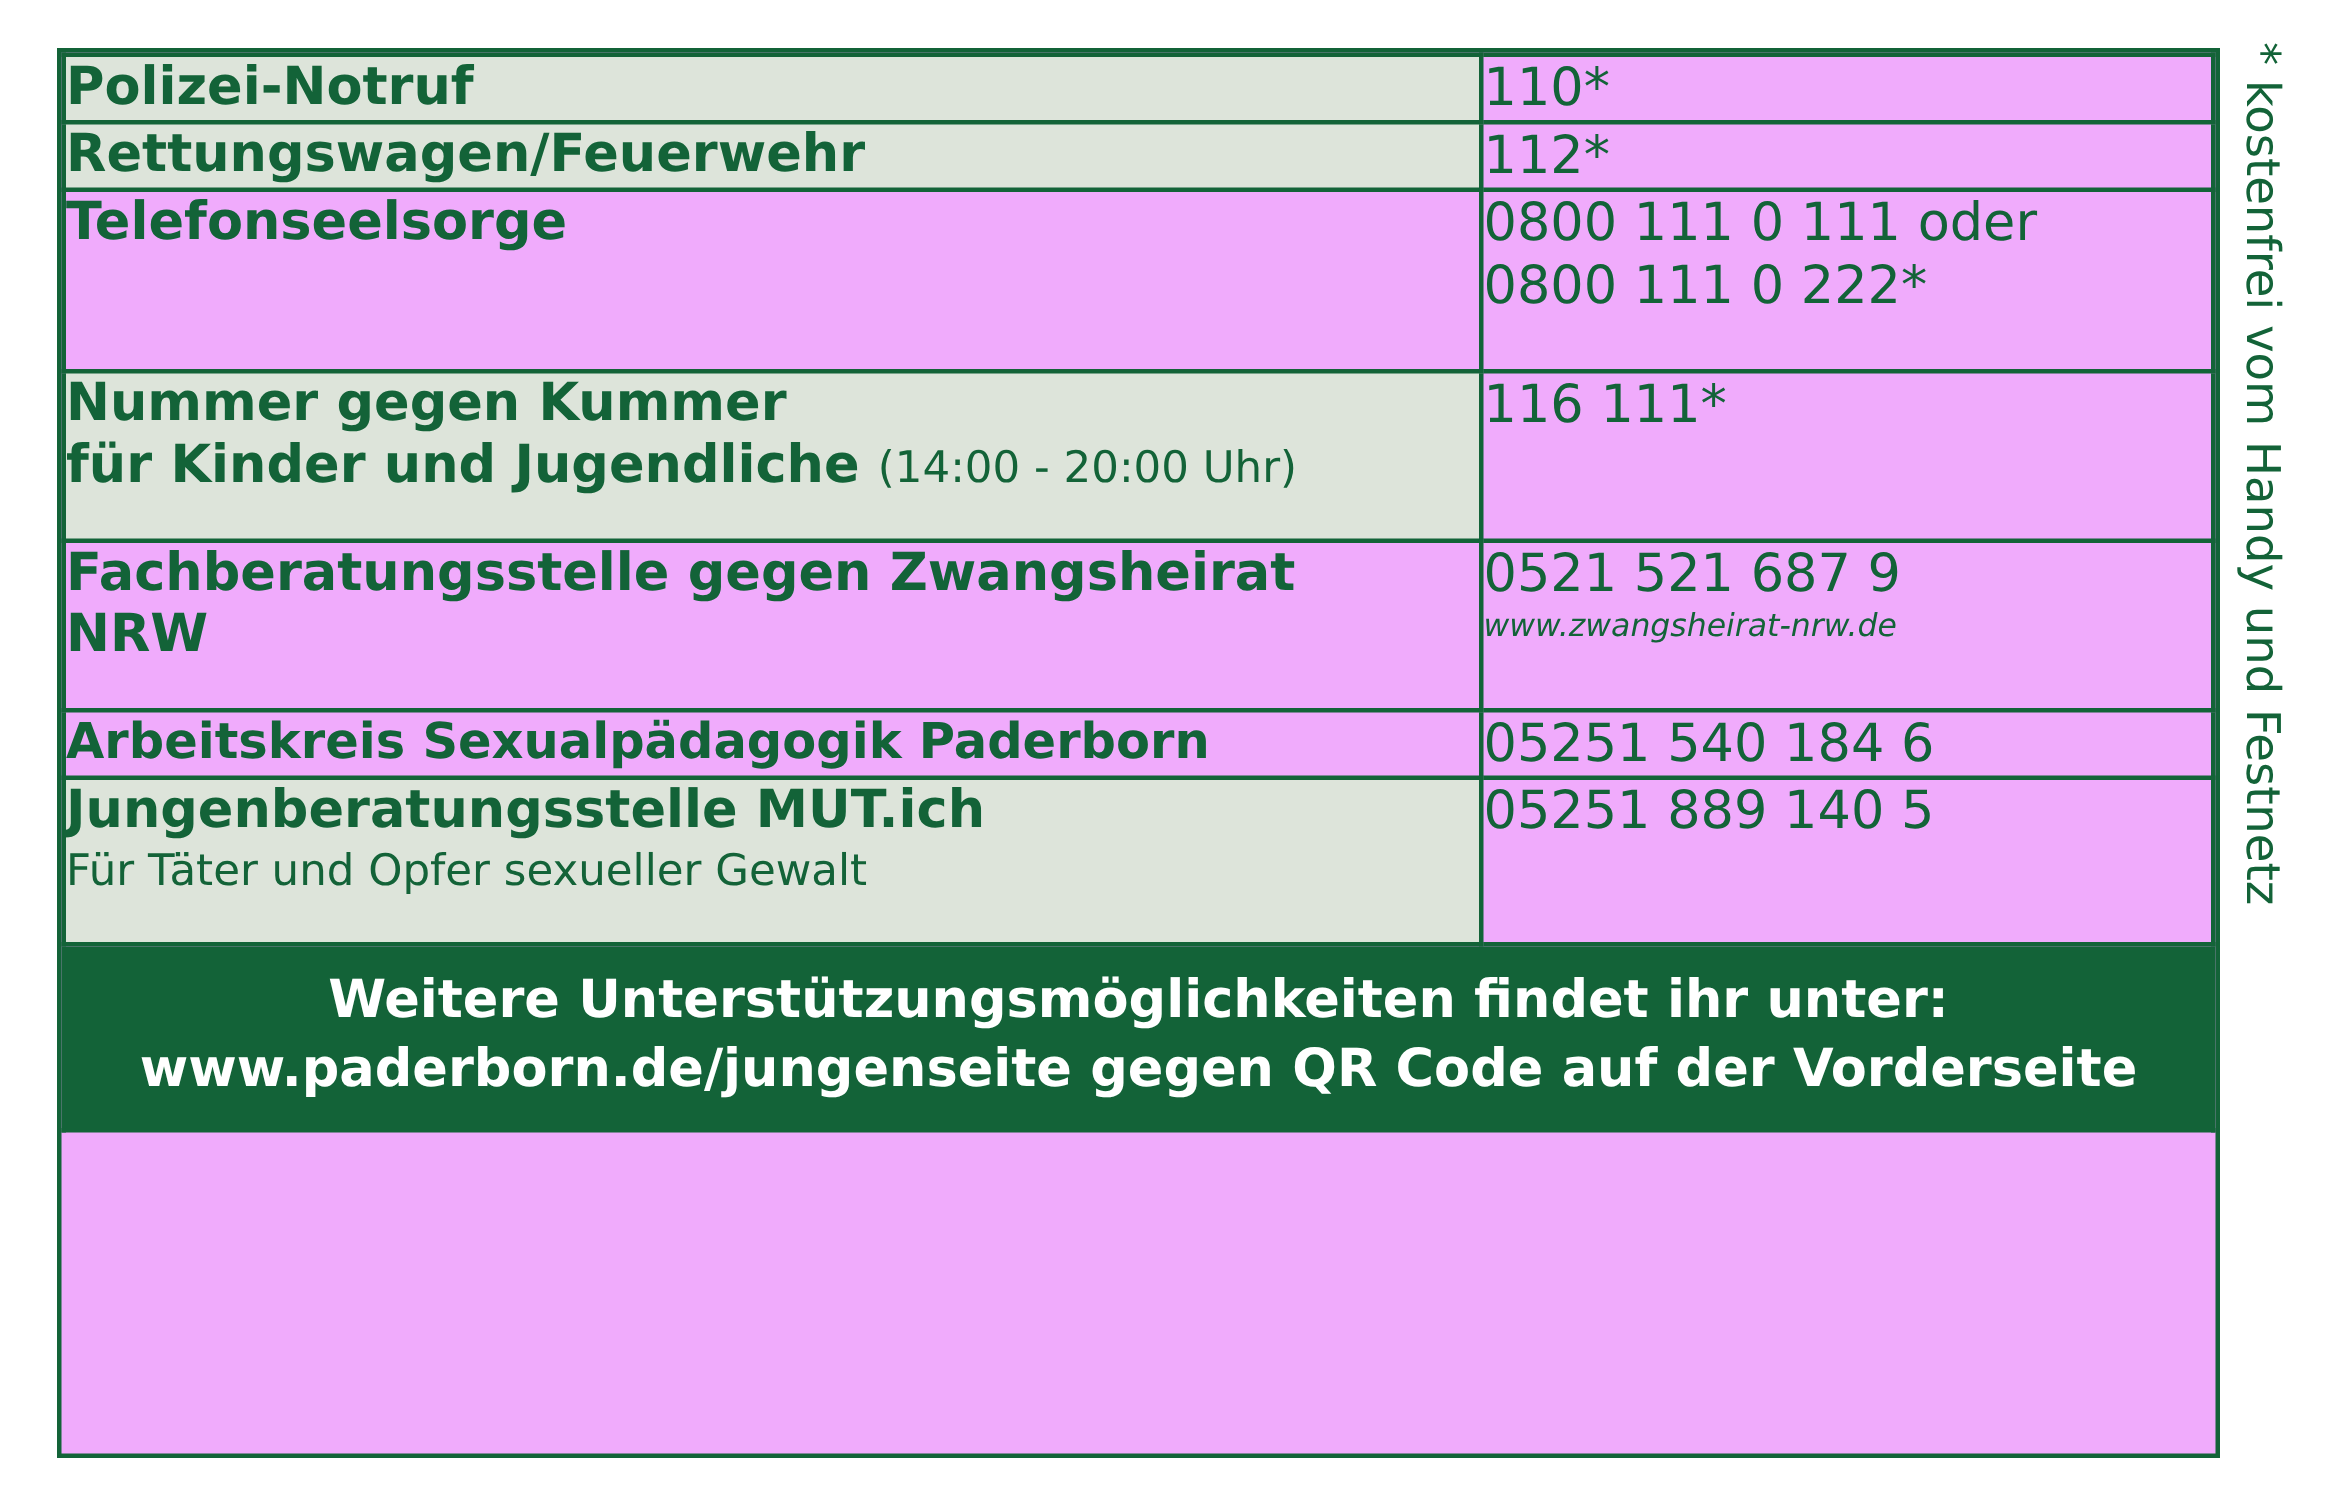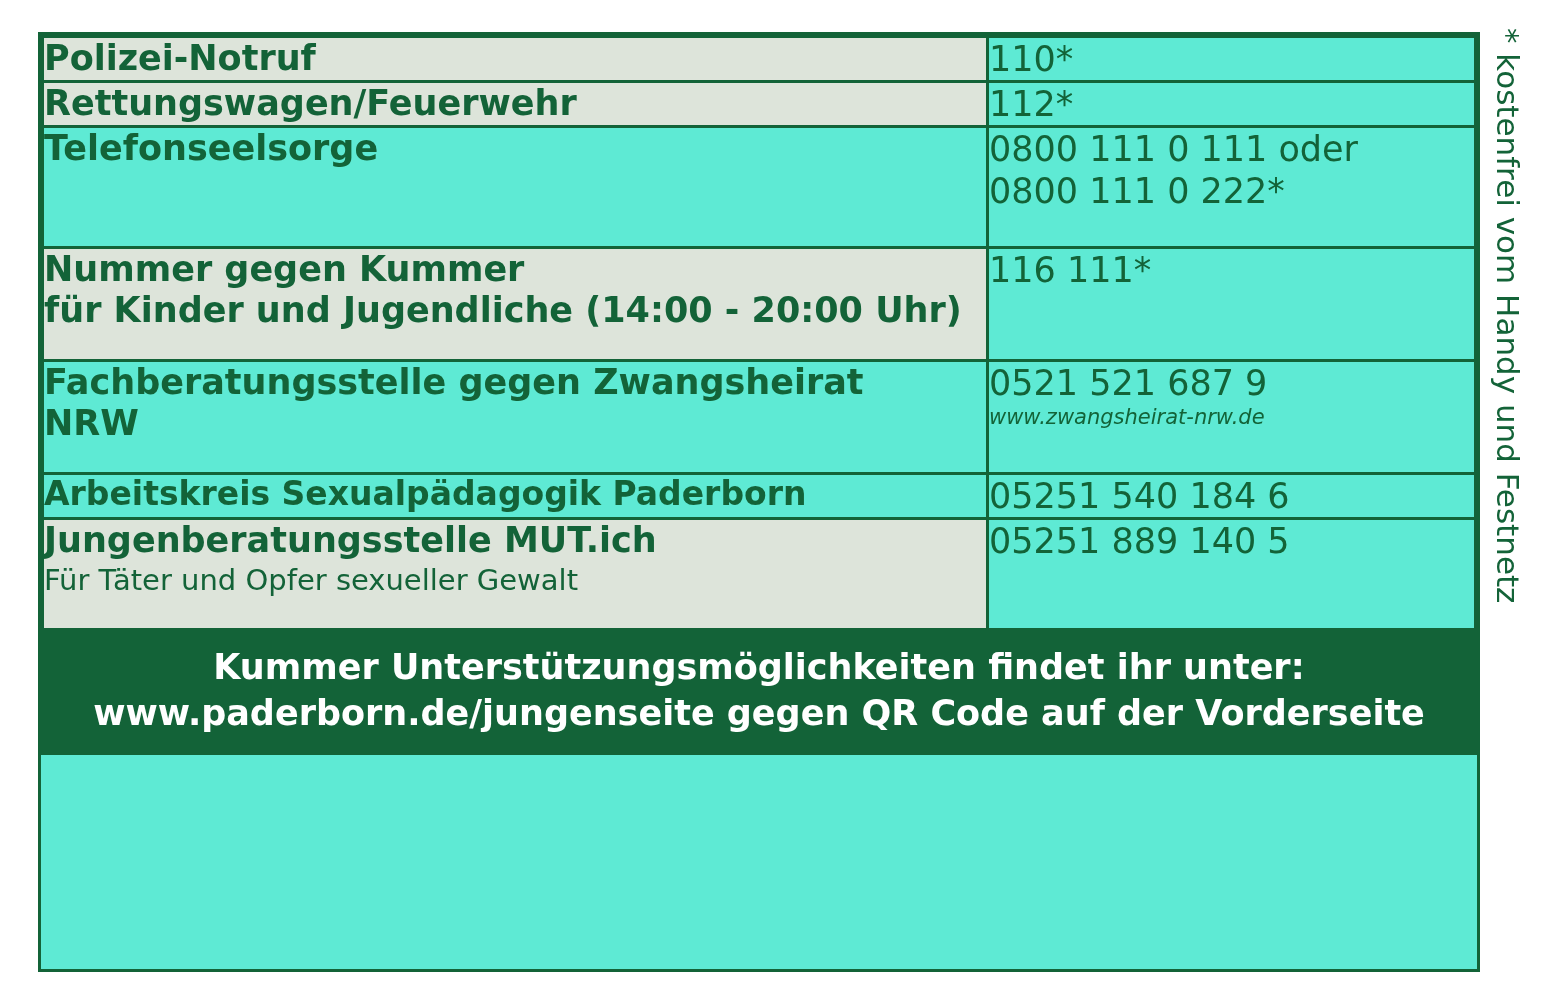--- a/index.html
+++ b/index.html
@@ -14,21 +14,21 @@
     overflow: hidden;
   }
   .card {
     position: absolute;
     left: 38px;
     top: 32px;
     width: 1442px;
     height: 940px;
     box-sizing: border-box;
     border: 3px solid #136338;
-    background: #5eead4;
+    background: #f0abfc;
   }
   .table {
     position: absolute;
     left: 0;
     top: 0;
     width: 100%;
     border-collapse: collapse;
     table-layout: fixed;
   }
   .table td {
@@ -55,22 +55,22 @@
     font-weight: bold;
     font-size: 35px;
     line-height: 1.18;
   }
   .lbl-strong-sm {
     font-weight: bold;
     font-size: 33px;
     line-height: 1.18;
   }
   .lbl-normal {
-    font-weight: bold;
-    font-size: 35px;
+    font-weight: normal;
+    font-size: 29px;
     text-align: right;
   }
   .lbl-sub {
     font-weight: normal;
     font-size: 29px;
     line-height: 1.2;
     display: block;
     margin-top: 2px;
   }
   .value-small {
@@ -189,21 +189,21 @@
           <span class="lbl-sub">Für Täter und Opfer sexueller Gewalt</span>
         </td>
         <td class="cell-value">
           <span class="value-line">05251 889 140 5</span>
         </td>
       </tr>
 
       <tr>
         <td colspan="2" style="padding:0;border:3px solid #136338;">
           <div class="footer">
-            <span class="footer-line">Kummer Unterstützungsmöglichkeiten findet ihr unter:</span>
+            <span class="footer-line">Weitere Unterstützungsmöglichkeiten findet ihr unter:</span>
             <span class="footer-line">www.paderborn.de/jungenseite gegen QR Code auf der Vorderseite</span>
           </div>
         </td>
       </tr>
     </tbody>
   </table>
 </div>
 
 <div class="side-note">
   <span>* kostenfrei vom Handy und Festnetz</span>

